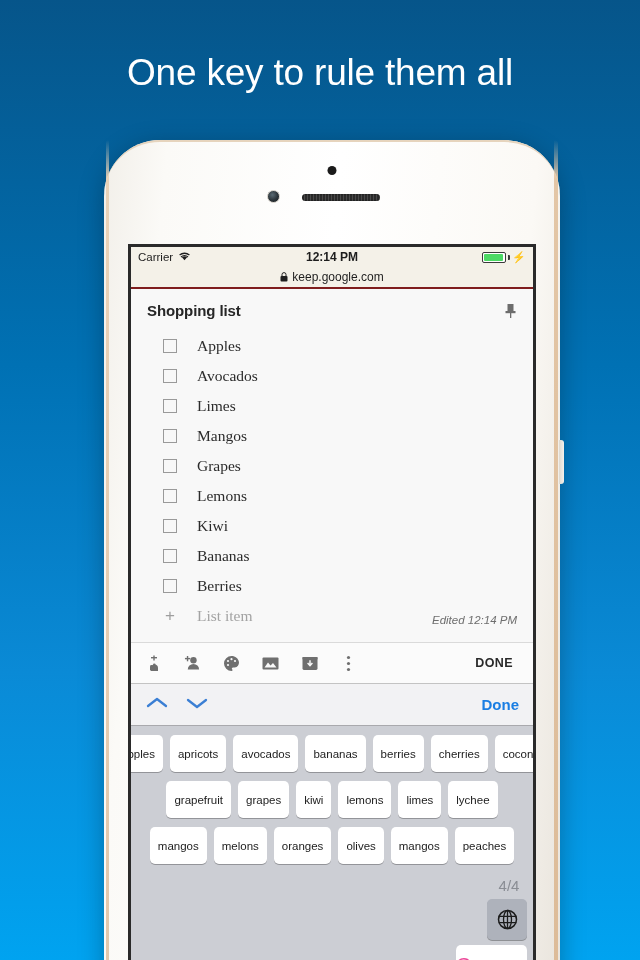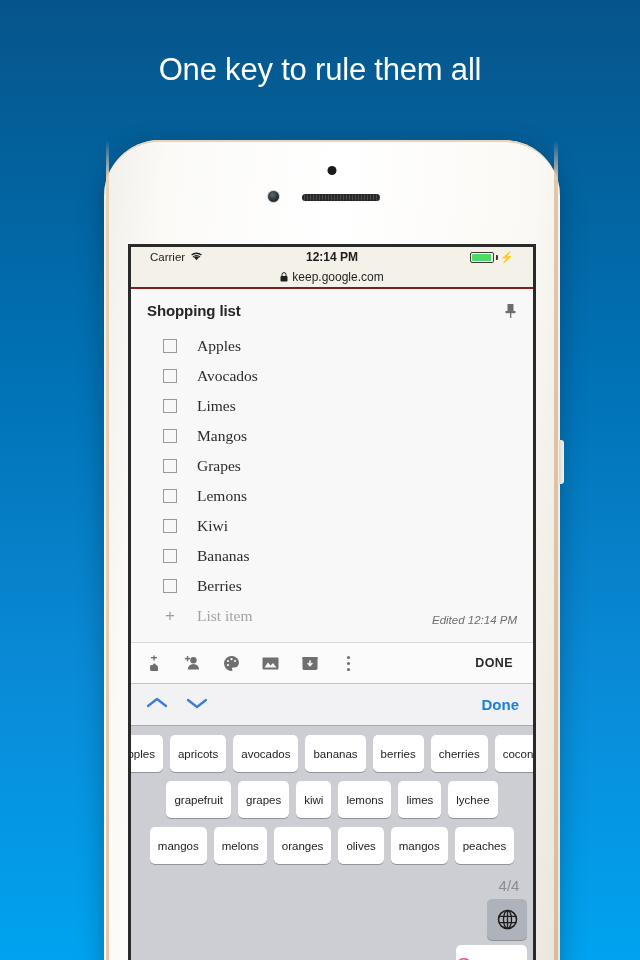--- a/index.html
+++ b/index.html
@@ -12,21 +12,21 @@
     background: linear-gradient(180deg, #06558a 0%, #0071b4 38%, #0a8ad6 70%, #00a3f0 100%);
     position: relative;
   }
 
   
   .headline {
     position: absolute;
     top: 52px; left: 0; right: 0;
     text-align: center;
     color: #ffffff;
-    font-size: 31px;
+    font-size: 37px;
     font-weight: 400;
     letter-spacing: -0.2px;
     font-family: "Liberation Sans", sans-serif;
   }
 
   
   .phone {
     position: absolute;
     left: 104px;
     top: 140px;
@@ -103,21 +103,21 @@
     border-bottom: none;
     overflow: hidden;
   }
 
   
   .statusbar {
     height: 20px;
     background: #f4f1e8;
     display: flex;
     align-items: center;
-    padding: 0 19px;
+    padding: 0 7px;
     font-size: 11.5px;
     color: #1d1d1d;
     position: relative;
   }
   .sb-left { display: flex; align-items: center; gap: 5px; }
   .wifi { display: inline-block; }
   .sb-time {
     position: absolute; left: 0; right: 0;
     text-align: center;
     font-weight: bold;

